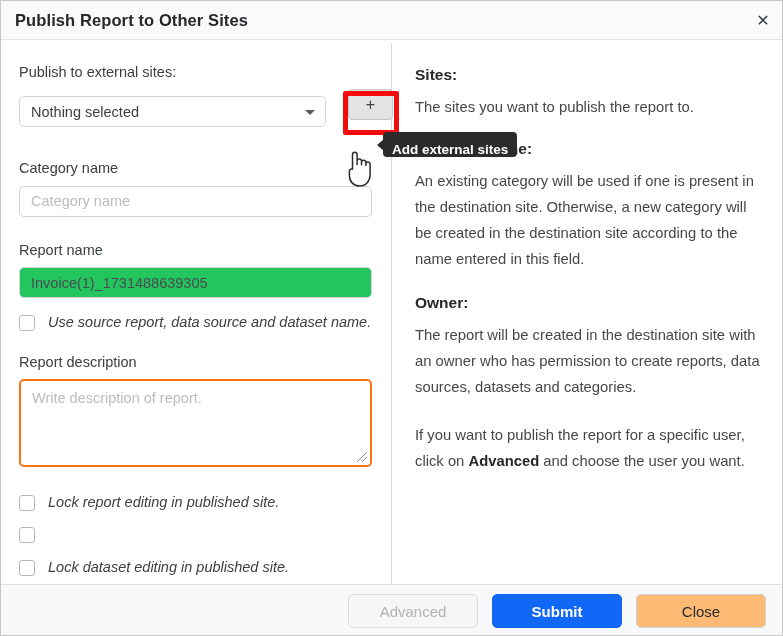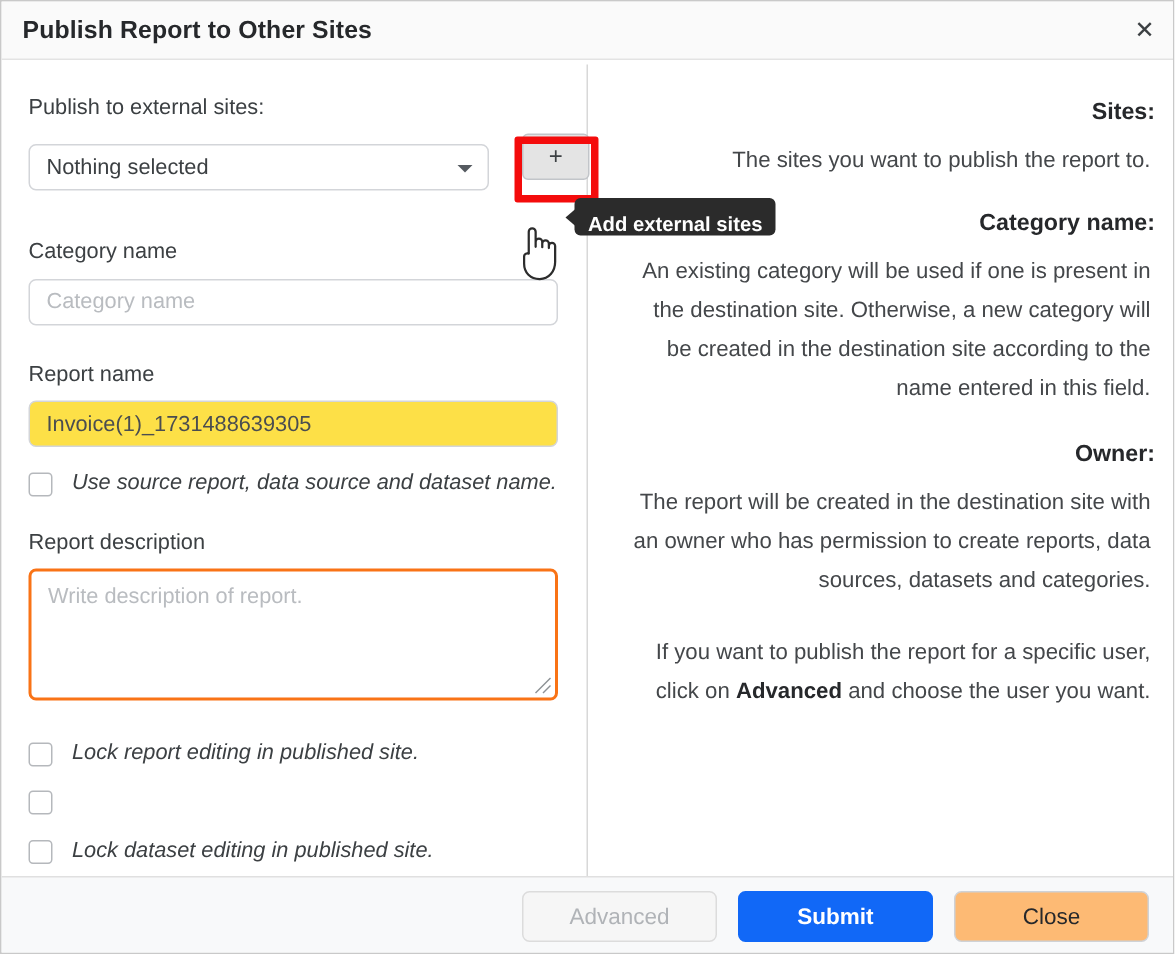--- a/index.html
+++ b/index.html
@@ -81,21 +81,21 @@
     border-radius: 5px;
     background: #ffffff;
     font-size: 14.5px;
     color: #3c4043;
     padding: 0 11px;
     display: flex;
     align-items: center;
   }
   .input-box.placeholder { color: #b9bcc0; }
   .input-box.disabled {
-    background: #fde047;
+    background: #22c55e;
     color: #4a4d50;
     border-color: #d3d5d9;
   }
 
   
   #select-row {
     position: relative;
     display: flex;
     align-items: center;
     height: 45px;
@@ -186,21 +186,20 @@
     line-height: 1.2;
     font-style: italic;
   }
 
   
   #right-col {
     position: absolute;
     left: 391px; top: 0;
     width: 392px; height: 544px;
     padding: 26px 14px 0 23px;
-    text-align: right;
   }
   .help-head {
     font-size: 15.5px;
     font-weight: bold;
     color: #26282b;
     margin: 0 0 10px 0;
   }
   .help-text {
     font-size: 14.8px;
     color: #44474a;

